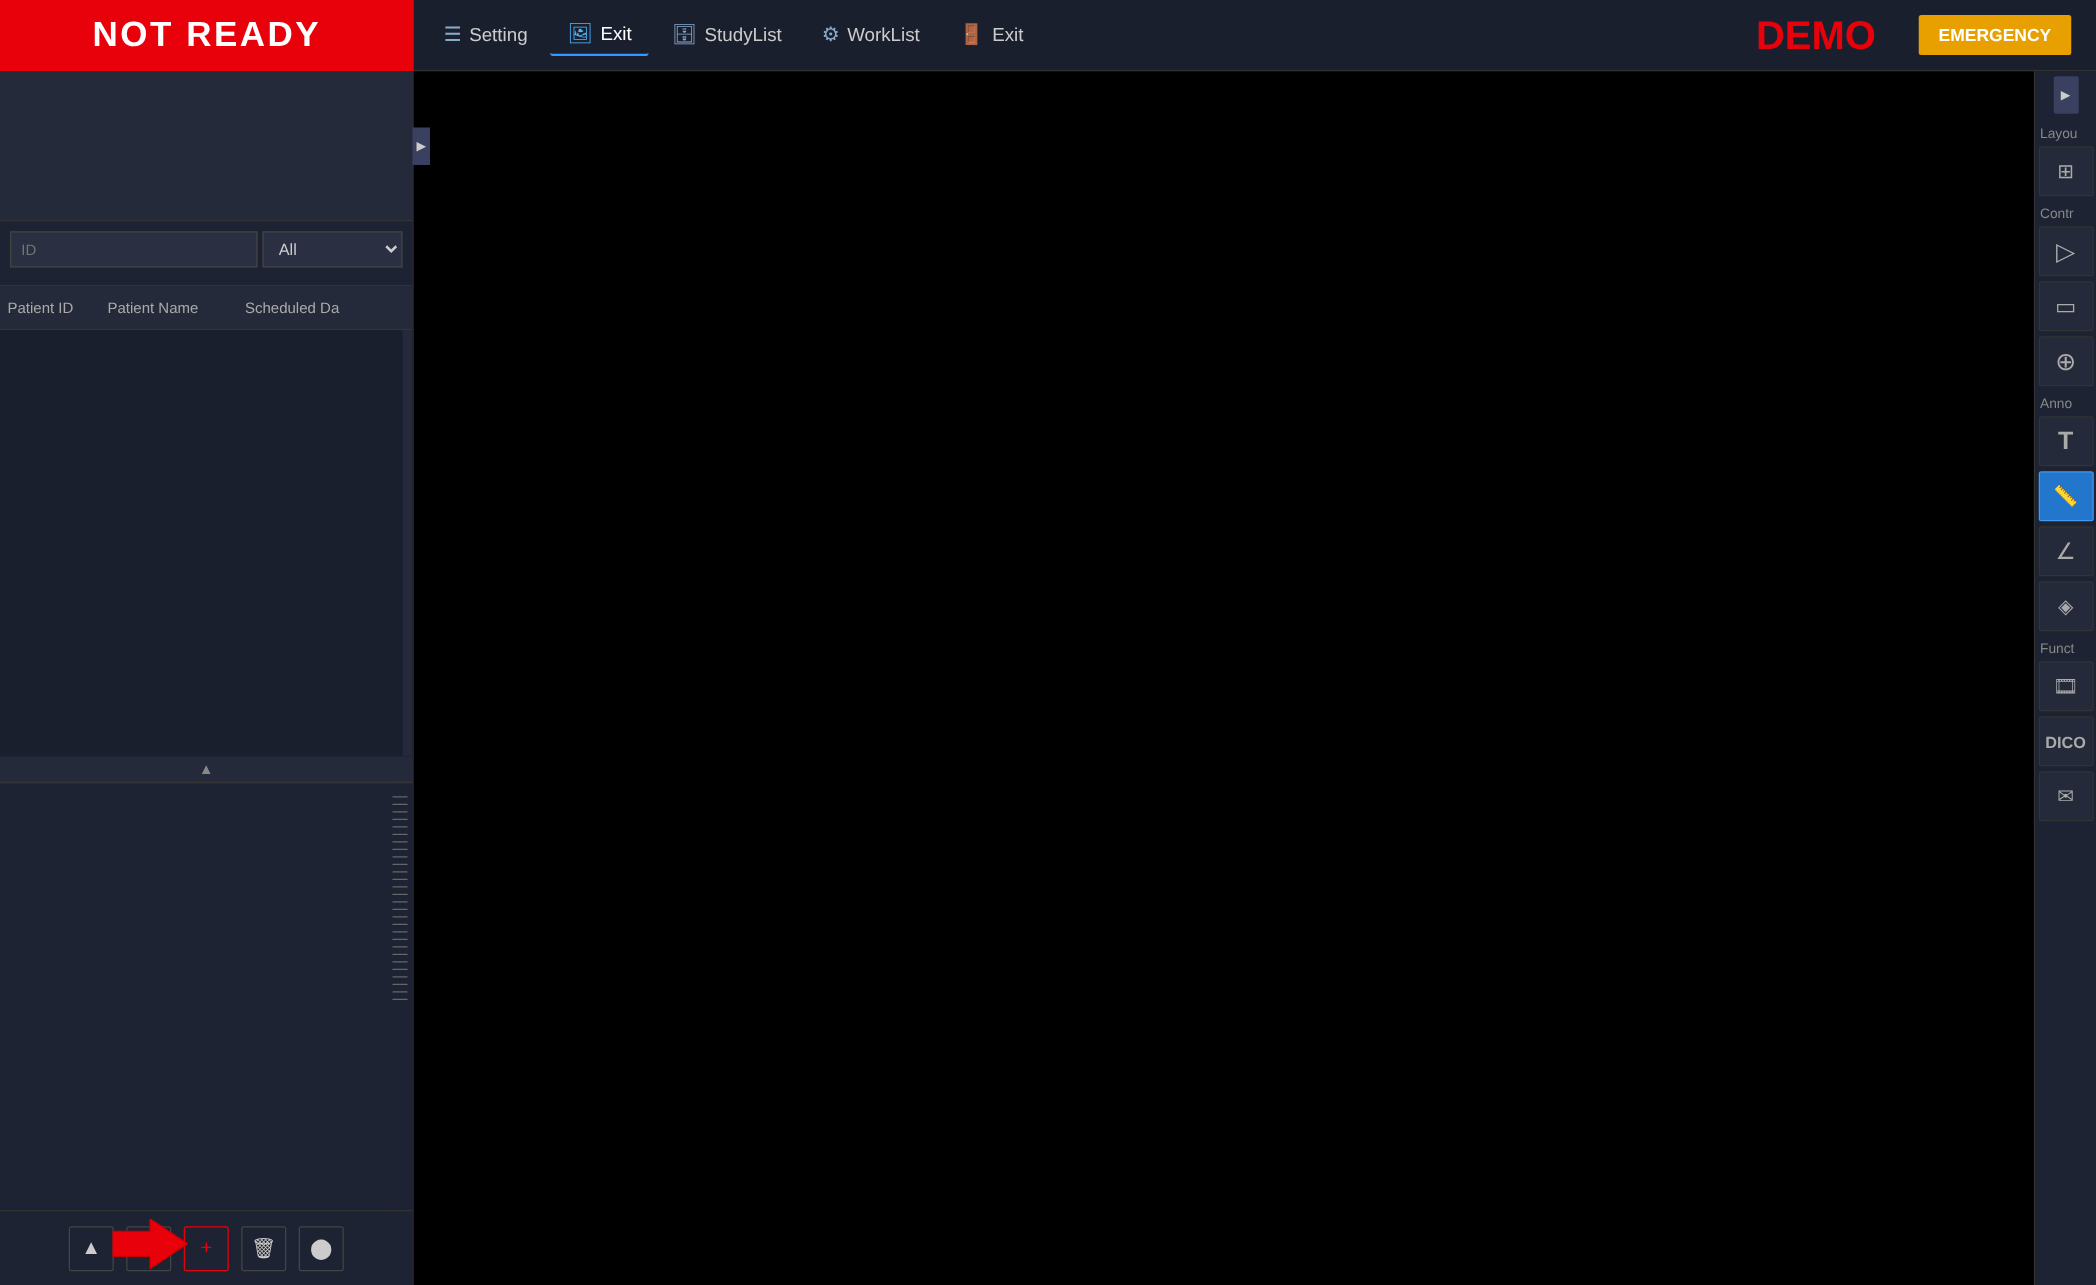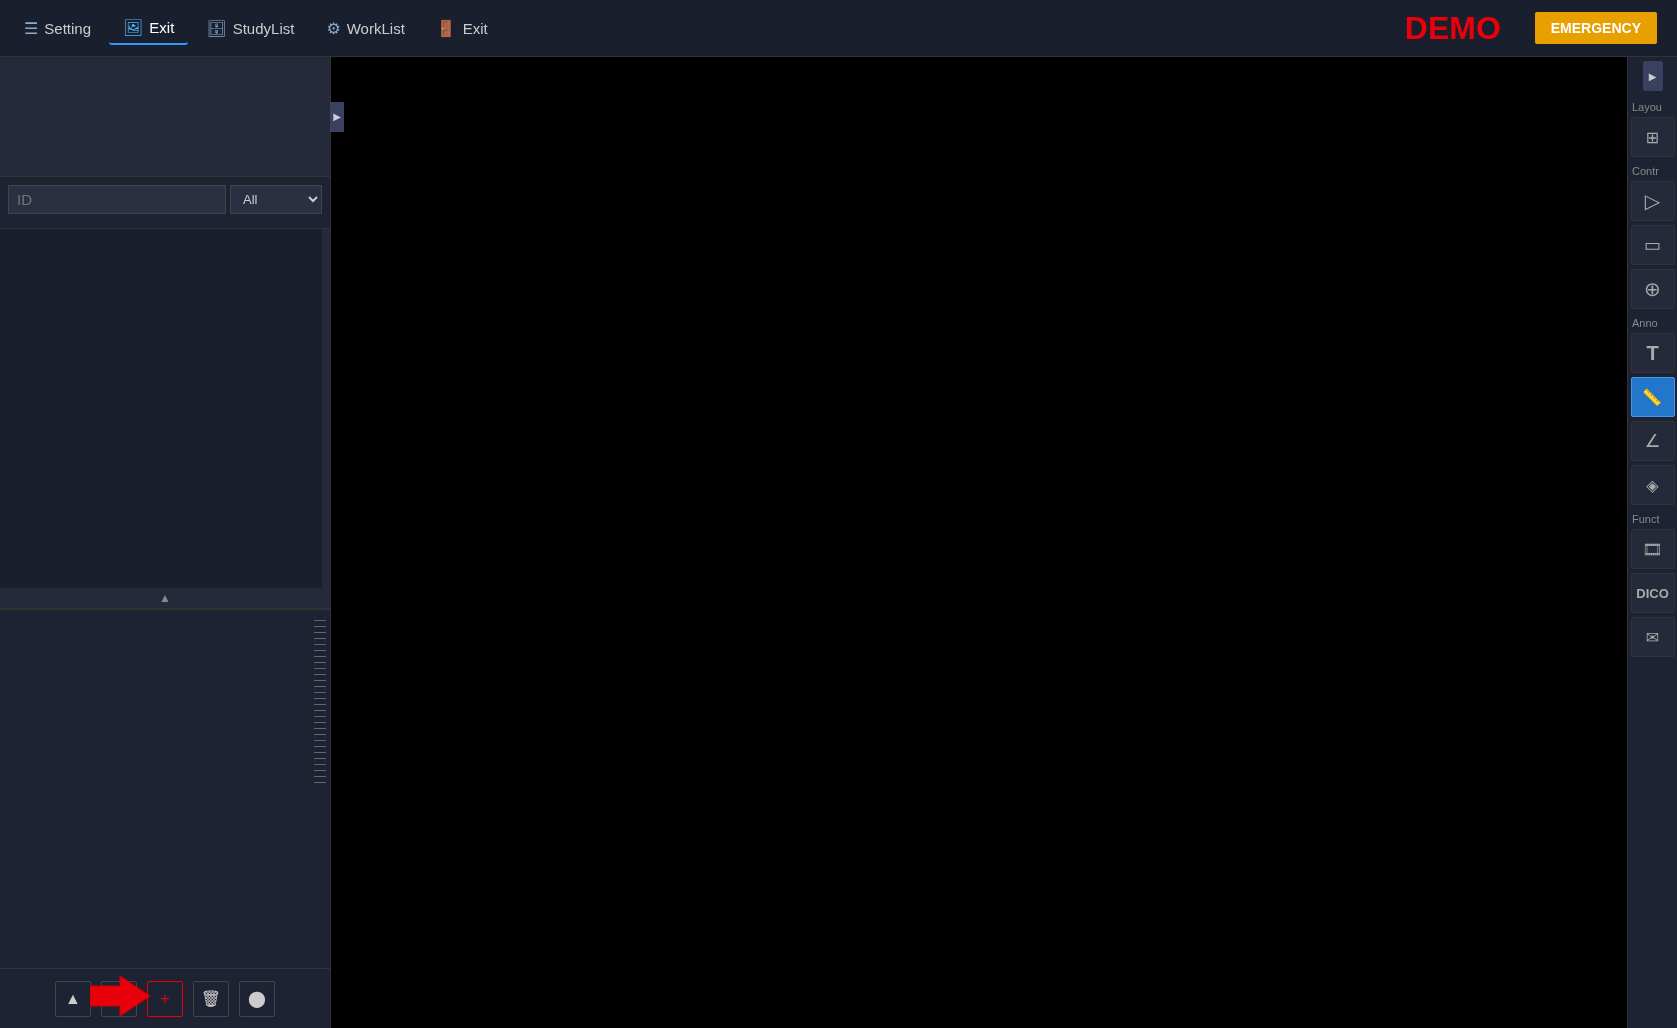--- a/index.html
+++ b/index.html
@@ -144,32 +144,32 @@
       display: flex;
       gap: 4px;
       margin-bottom: 6px;
     }
 
     #id-field {
       background: #2a2f42;
       border: 1px solid #444;
       color: #ccc;
       padding: 5px 8px;
-      font-size: 15px;
+      font-size: 12px;
       width: 100px;
       flex: 1;
     }
 
     #filter-dropdown {
       background: #2a2f42;
       border: 1px solid #444;
       color: #ccc;
       padding: 5px 8px;
       font-size: 13px;
-      width: 92px;
+      width: 112px;
     }
 
     #search-row2 {
       display: flex;
       gap: 4px;
     }
 
     #firstname-field {
       background: #2a2f42;
       border: 1px solid #444;
@@ -349,20 +349,23 @@
       cursor: pointer;
       background: #252a3a;
       color: #888;
       font-size: 12px;
     }
   </style>
 </head>
 <body>
 
 <div id="topbar">
+  <div id="not-ready-badge">
+    <span>NOT READY</span>
+  </div>
   <div id="nav-items">
     <div class="nav-item">
       <span class="nav-icon">☰</span>
       <span>Setting</span>
     </div>
     <div class="nav-item active">
       <span class="nav-icon">🖼</span>
       <span>Exit</span>
     </div>
     <div class="nav-item">
@@ -397,20 +400,25 @@
       <div id="search-row1">
         <input id="id-field" type="text" placeholder="ID" style="">
         <select id="filter-dropdown">
           <option>All</option>
           <option>Today</option>
           <option>Week</option>
         </select>
       </div>
     </div>
 
+    <div id="table-header">
+      <div class="th-cell">Patient ID</div>
+      <div class="th-cell">Patient Name</div>
+      <div class="th-cell">Scheduled Da</div>
+    </div>
 
     <div id="table-body" style="height:160px; position:relative;">
       <div id="scroll-indicator"></div>
     </div>
 
     <div id="up-collapse">
       <span>▲</span>
     </div>
     <div id="divider-horizontal"></div>
 

